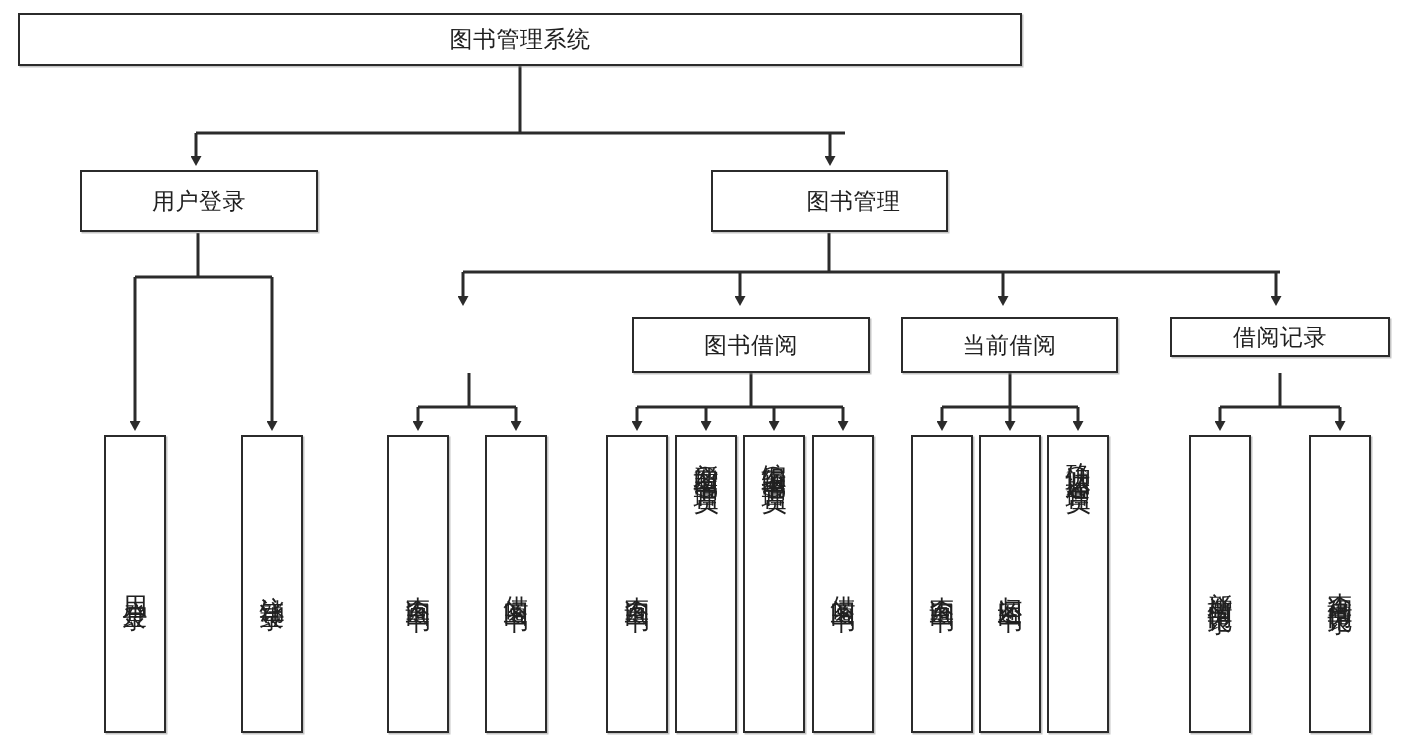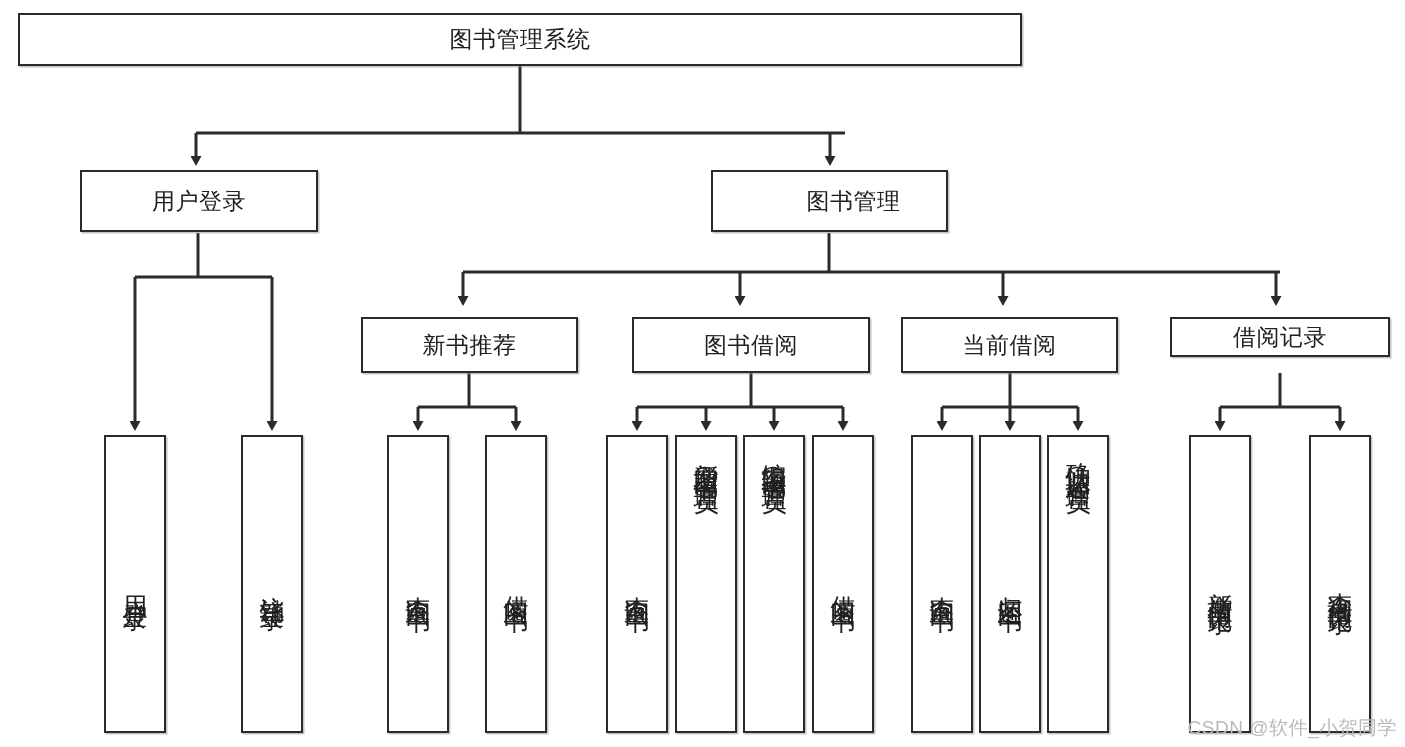--- a/index.html
+++ b/index.html
@@ -140,23 +140,20 @@
   </div>
 
   <div class="node-box horiz" style="left:80px; top:170px; width:238px; height:62px;">
     <span class="node-label">用户登录</span>
   </div>
 
   <div class="node-box horiz" style="left:711px; top:170px; width:237px; height:62px;padding-left:48px;">
     <span class="node-label">图书管理</span>
   </div>
 
-  <div class="node-box horiz" style="left:361px; top:317px; width:217px; height:56px;">
-    <span class="node-label">新书推荐</span>
-  </div>
 
   <div class="node-box horiz" style="left:901px; top:317px; width:217px; height:56px;">
     <span class="node-label">当前借阅</span>
   </div>
 
   <div class="node-box horiz" style="left:632px; top:317px; width:238px; height:56px;">
     <span class="node-label">图书借阅</span>
   </div>
 
   <div class="node-box horiz" style="left:1170px; top:317px; width:220px; height:40px;">
@@ -208,15 +205,14 @@
   </div>
 
   <div class="node-box vert centered" style="left:1189px; top:435px; width:62px; height:298px;">
     <span class="node-label">新增借阅记录</span>
   </div>
 
   <div class="node-box vert centered" style="left:1309px; top:435px; width:62px; height:298px;">
     <span class="node-label">查询借阅记录</span>
   </div>
 
-  <div id="watermark">CSDN @软件_小贺同学</div>
 
 </div>
 
 </body></html>

